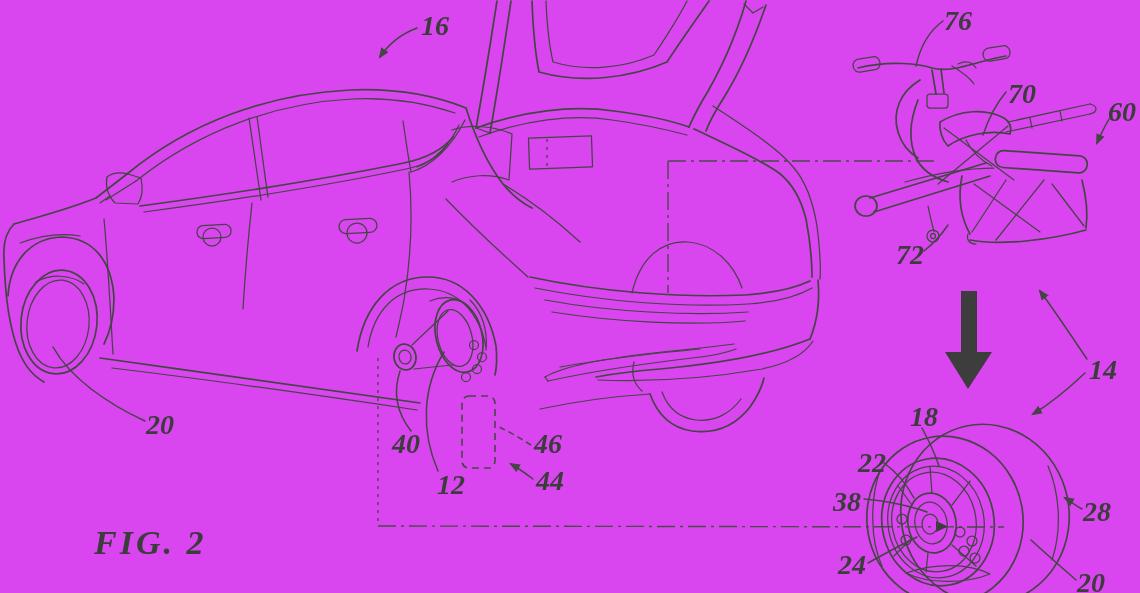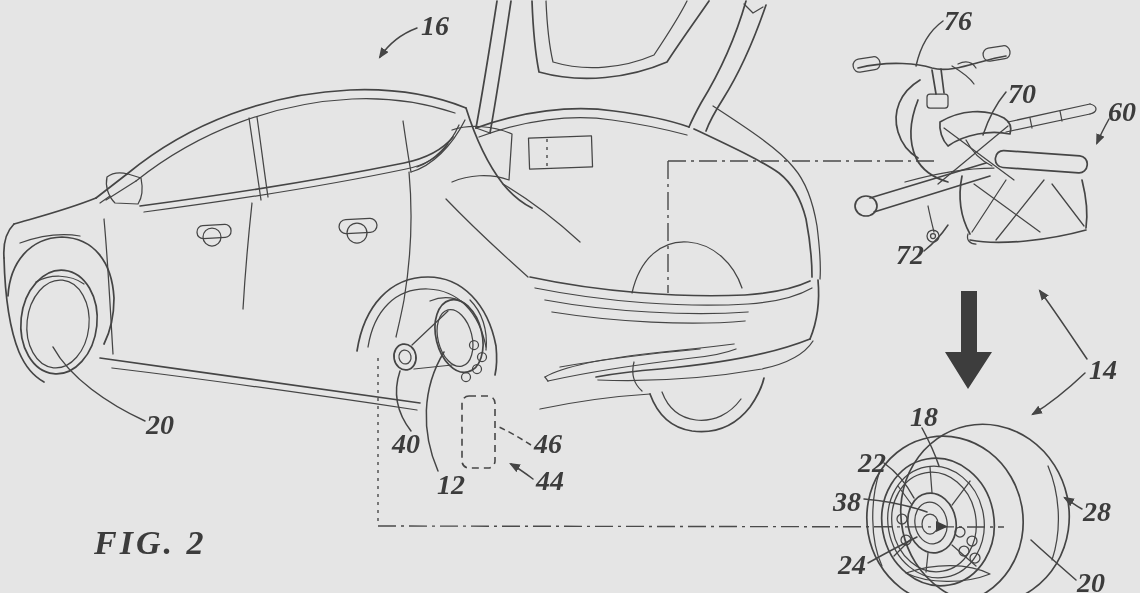--- a/index.html
+++ b/index.html
@@ -1,19 +1,19 @@
 <!DOCTYPE html>
 <html><head>
 <meta charset="utf-8">
 <style>
   html,body{margin:0;padding:0;background:#ffffff;}
   .page{
     position:relative;
     width:1140px;height:593px;
-    background:#e5e5e5;
+    background:#d946ef;
     overflow:hidden;
     font-family:"Liberation Serif", serif;
   }
   svg{display:block;}
   .ink{stroke:#454545;fill:none;stroke-width:1.7;stroke-linecap:round;stroke-linejoin:round;}
   .thin{stroke-width:1.25;}
   .ldr{stroke:#454545;fill:none;stroke-width:1.5;stroke-linecap:round;}
   .phantom{stroke:#4a4a4a;fill:none;stroke-width:1.4;stroke-dasharray:18 5 3 5;}
   .dotted{stroke:#4a4a4a;fill:none;stroke-width:1.4;stroke-dasharray:3 5;}
   .dashbox{stroke:#474747;fill:none;stroke-width:1.6;stroke-dasharray:7 5;}

